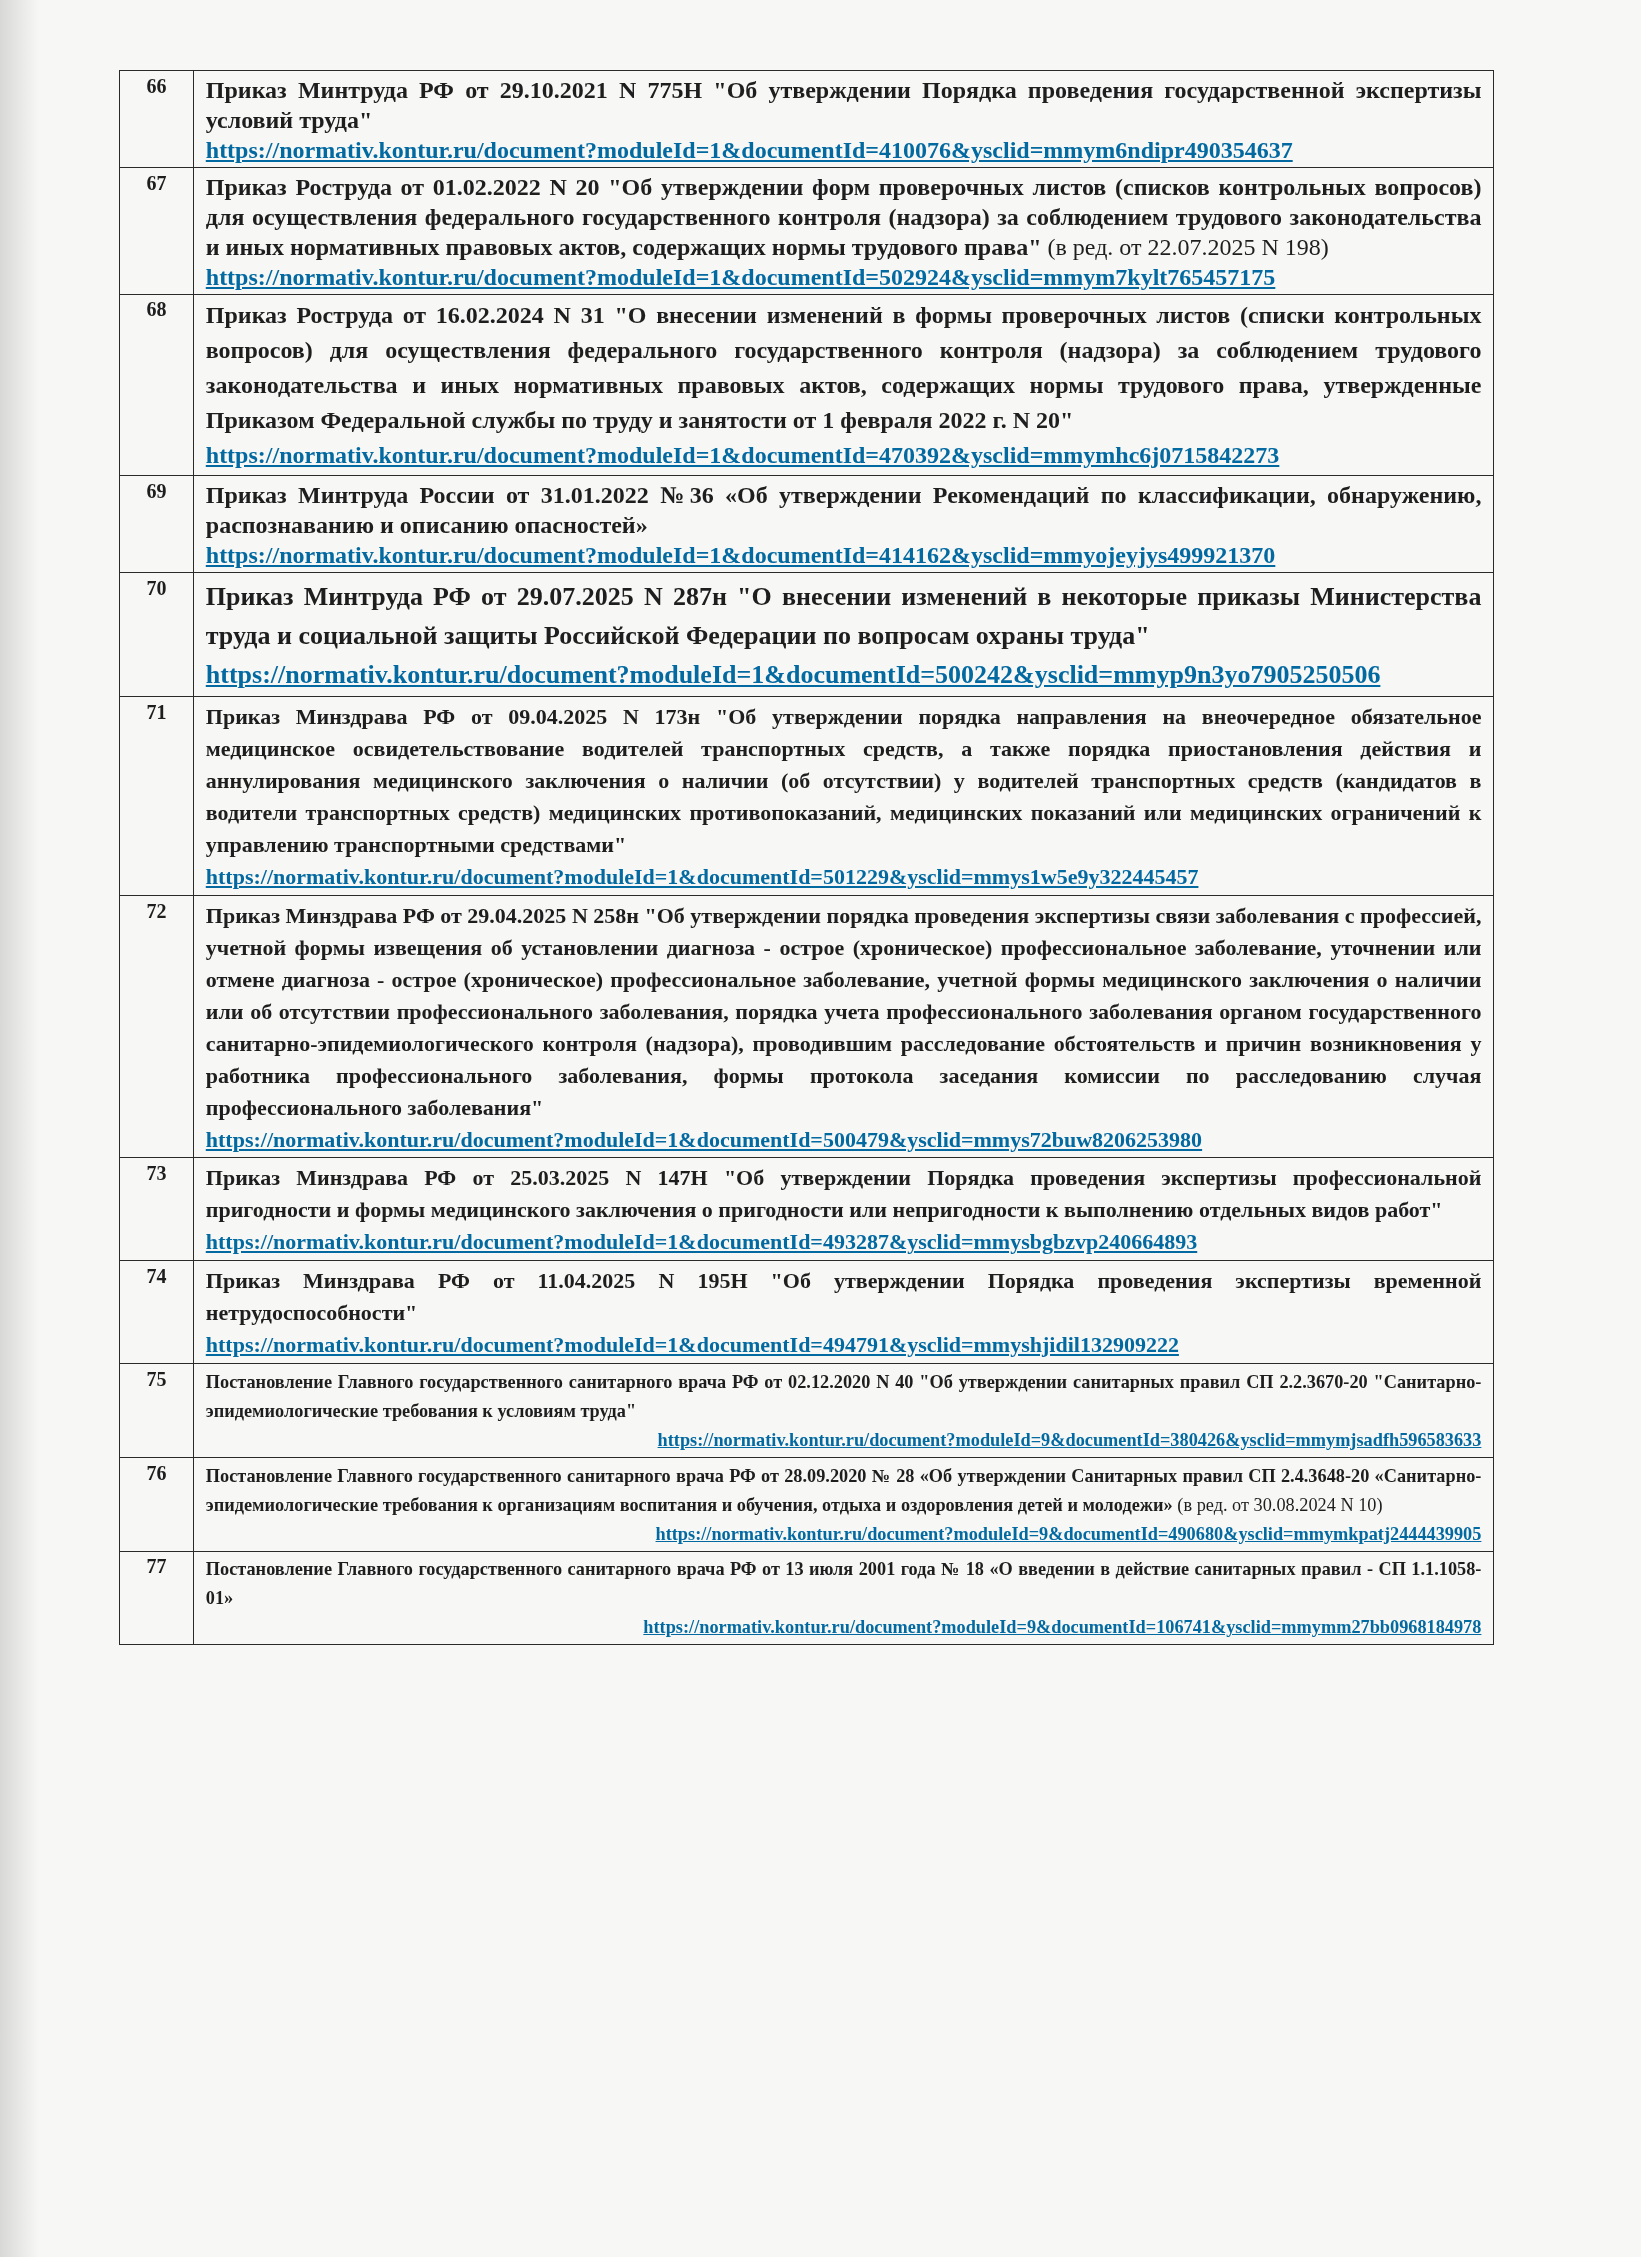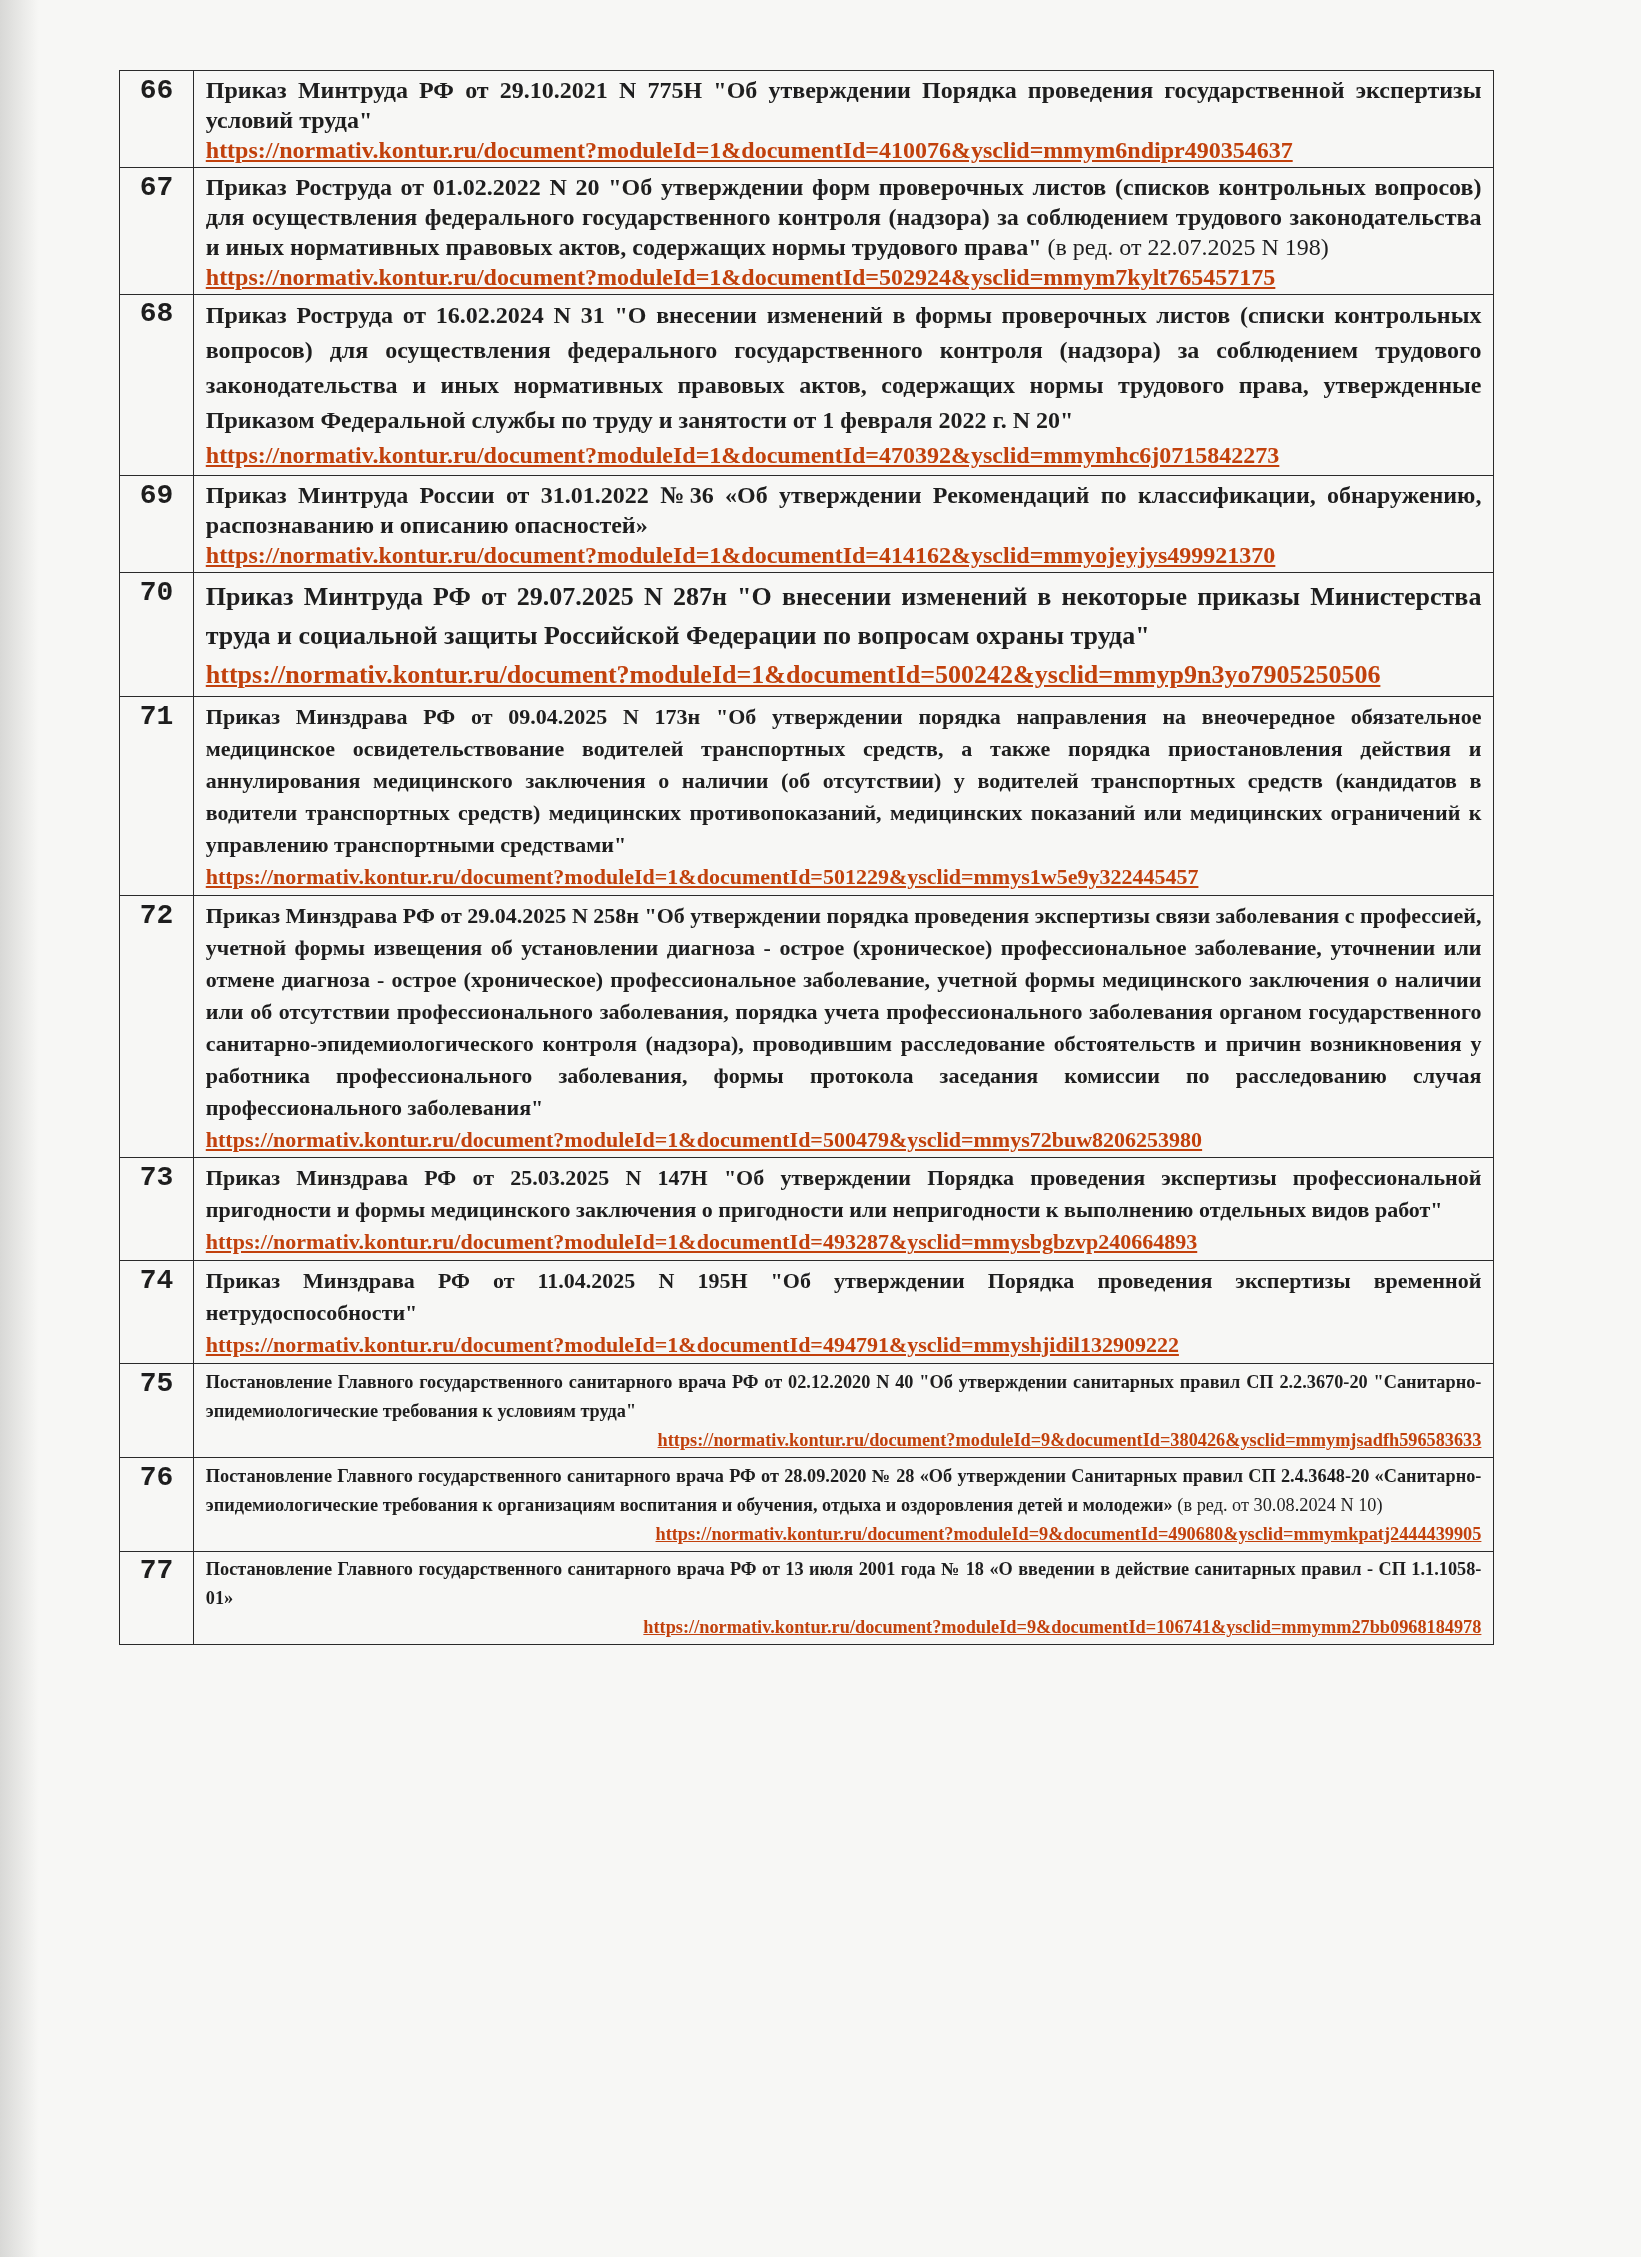--- a/index.html
+++ b/index.html
@@ -18,27 +18,27 @@
     position: absolute; left: 119px; top: 70px; width: 1375px;
     border-collapse: collapse; table-layout: fixed;
   }
   table.doc-table td {
     border: 1.9px solid #2a2a2a;
     vertical-align: top;
     padding: 3.9px 11.6px 1.9px 11.6px;
   }
   td.num {
     width: 50px; text-align: center; font-weight: bold;
-    font-size: 28px; padding-top: 7.7px; padding-left: 3.9px; padding-right: 3.9px; font-family: Liberation Mono, monospace;
+    font-size: 20px; padding-top: 7.7px; padding-left: 3.9px; padding-right: 3.9px;
   }
   td.body { text-align: justify; font-weight: bold; }
   .title { display: block; }
   .title .plain { font-weight: normal; }
   .link {
-    display: block; text-decoration: underline; color: #c2410c;
+    display: block; text-decoration: underline; color: #0369a1;
     word-break: break-all; text-align: left; cursor: pointer;
   }
   
   .s-sm { font-size: 24px; line-height: 30px; }
   .s-md { font-size: 22px; line-height: 32px; }
   .s-lg { font-size: 24px; line-height: 35px; }
   .s-xl { font-size: 26px; line-height: 39px; }
   .s-xs { font-size: 18.3px; line-height: 29px; }
   .s-xs .link { font-size: 18.3px; text-align: right; }
 </style>

